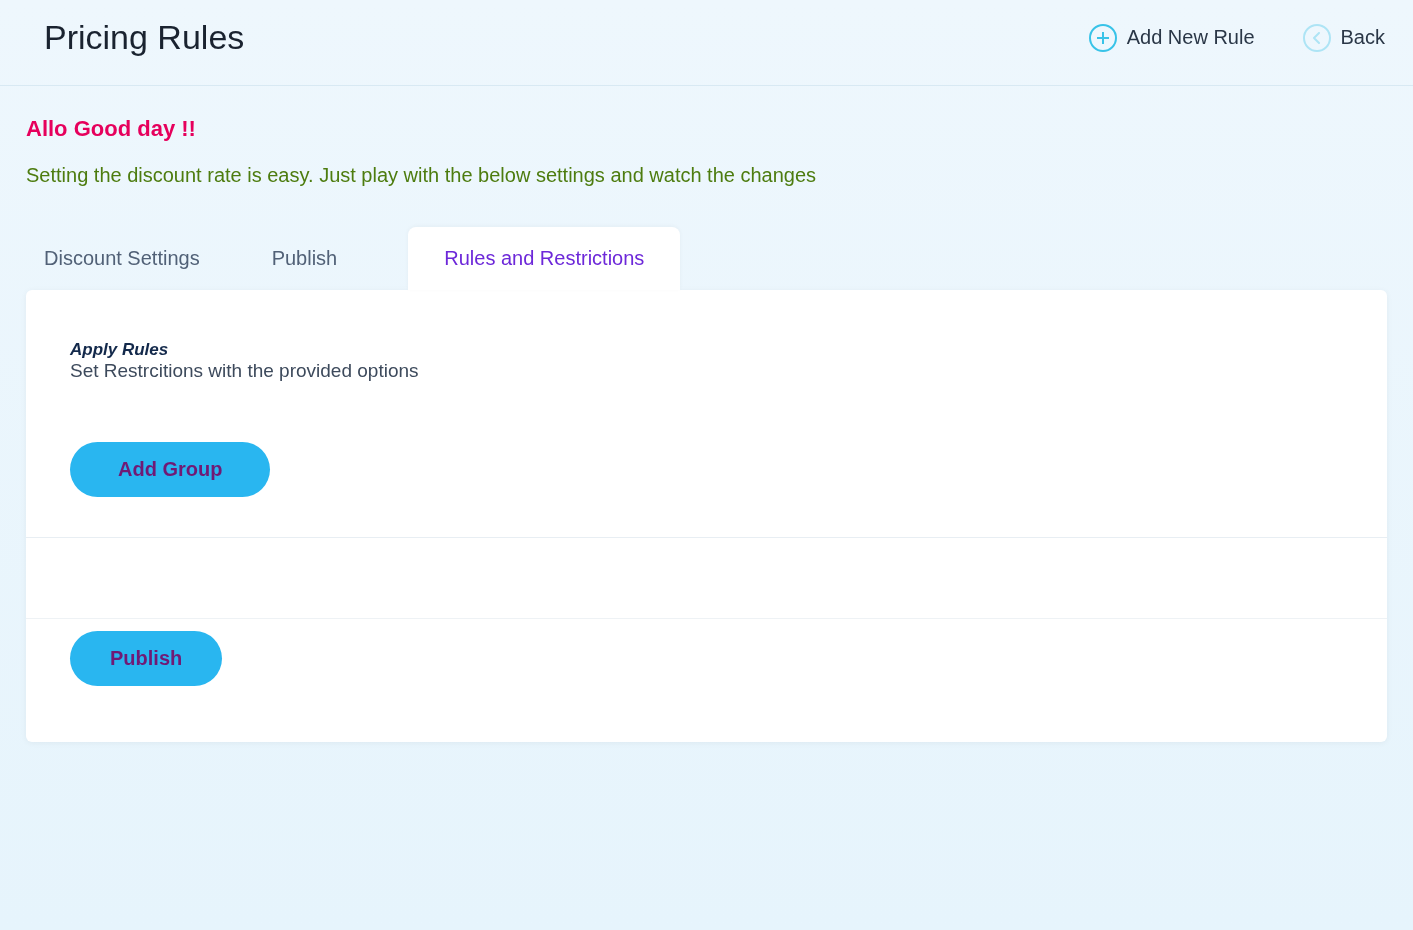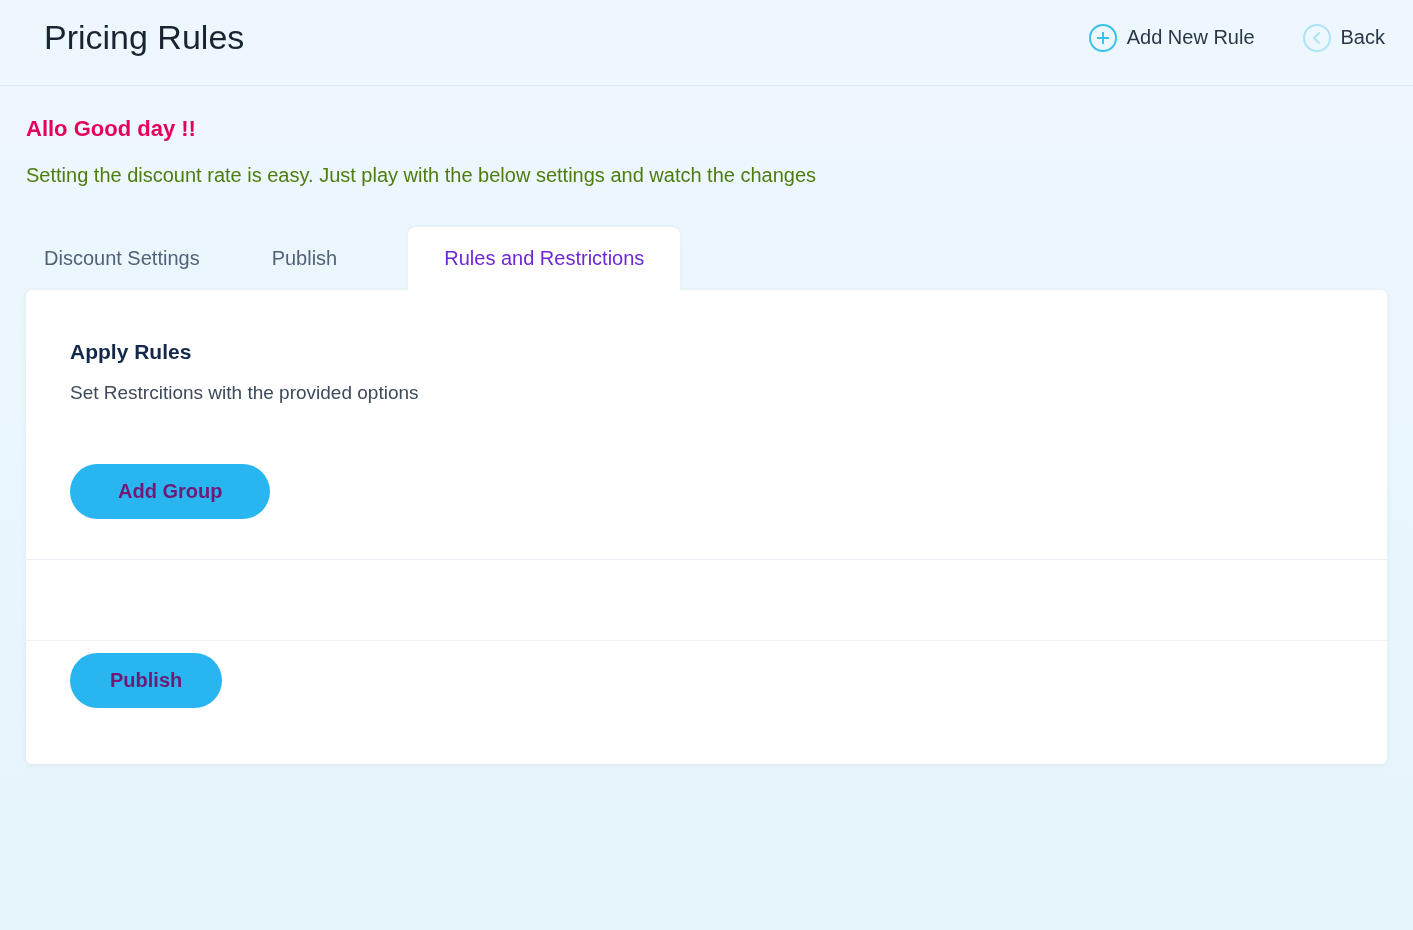--- a/index.html
+++ b/index.html
@@ -109,24 +109,24 @@
     .panel {
       background: #ffffff;
       margin: 0 26px 40px 26px;
       border-radius: 6px;
       box-shadow: 0 1px 6px rgba(0,0,0,0.05);
     }
     .panel-section {
       padding: 50px 44px 40px 44px;
     }
     .section-title {
-      font-size: 21px;
+      font-size: 17px;
       font-weight: 600;
       color: #13294b;
-      margin-bottom: 18px;
+      font-style: italic;
     }
     .section-desc {
       font-size: 19px;
       color: #3d4a5c;
       margin-bottom: 60px;
     }
     .pill-button {
       background: #29b6f0;
       color: #701a75;
       border: none;

